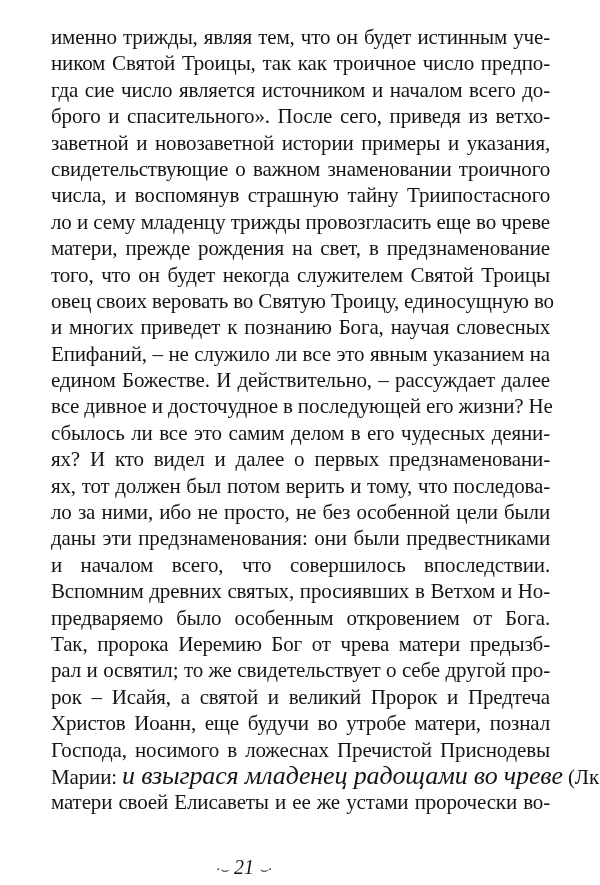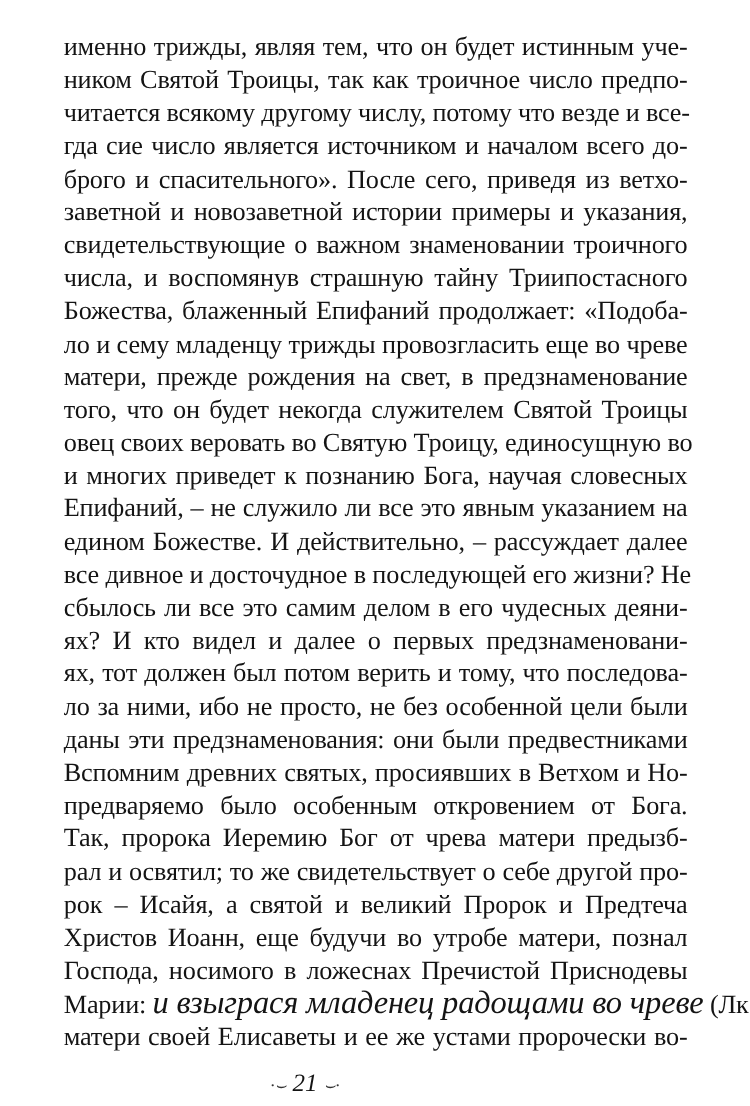--- a/index.html
+++ b/index.html
@@ -24,40 +24,39 @@
     text-align: center; font-style: italic; font-size: 20px;
   }
   .page-number .orn { font-size: 14px; color: #333; }
 </style>
 </head>
 <body>
 
 <div class="page-text">
   <span class="line">именно трижды, являя тем, что он будет истинным уче-</span>
   <span class="line">ником Святой Троицы, так как троичное число предпо-</span>
-  <span class="line">читается всякому другому числу, потому что везде и все-</span>
   <span class="line">гда сие число является источником и началом всего до-</span>
   <span class="line">брого и спасительного». После сего, приведя из ветхо-</span>
   <span class="line">заветной и новозаветной истории примеры и указания,</span>
   <span class="line">свидетельствующие о важном знаменовании троичного</span>
   <span class="line">числа, и воспомянув страшную тайну Триипостасного</span>
-  <span class="line">Божества, блаженный Епифаний продолжает: «Подоба-</span>
   <span class="line">ло и сему младенцу трижды провозгласить еще во чреве</span>
   <span class="line">матери, прежде рождения на свет, в предзнаменование</span>
   <span class="line">того, что он будет некогда служителем Святой Троицы</span>
   <span class="line">овец своих веровать во Святую Троицу, единосущную во</span>
   <span class="line">и многих приведет к познанию Бога, научая словесных</span>
   <span class="line">Епифаний, – не служило ли все это явным указанием на</span>
   <span class="line">едином Божестве. И действительно, – рассуждает далее</span>
   <span class="line">все дивное и досточудное в последующей его жизни? Не</span>
   <span class="line">сбылось ли все это самим делом в его чудесных деяни-</span>
   <span class="line">ях? И кто видел и далее о первых предзнаменовани-</span>
   <span class="line">ях, тот должен был потом верить и тому, что последова-</span>
   <span class="line">ло за ними, ибо не просто, не без особенной цели были</span>
   <span class="line">даны эти предзнаменования: они были предвестниками</span>
+  <span class="line">и началом всего, что совершилось впоследствии.</span>
   <span class="line">Вспомним древних святых, просиявших в Ветхом и Но-</span>
   <span class="line">предваряемо было особенным откровением от Бога.</span>
   <span class="line">Так, пророка Иеремию Бог от чрева матери предызб-</span>
   <span class="line">рал и освятил; то же свидетельствует о себе другой про-</span>
   <span class="line">рок – Исайя, а святой и великий Пророк и Предтеча</span>
   <span class="line">Христов Иоанн, еще будучи во утробе матери, познал</span>
   <span class="line">Господа, носимого в ложеснах Пречистой Приснодевы</span>
   <span class="line"><span>Марии: </span><span class="it">и взыграся младенец радощами во чреве</span><span> (Лк. 1, 44)</span></span>
   <span class="line">матери своей Елисаветы и ее же устами пророчески во-</span>
 

